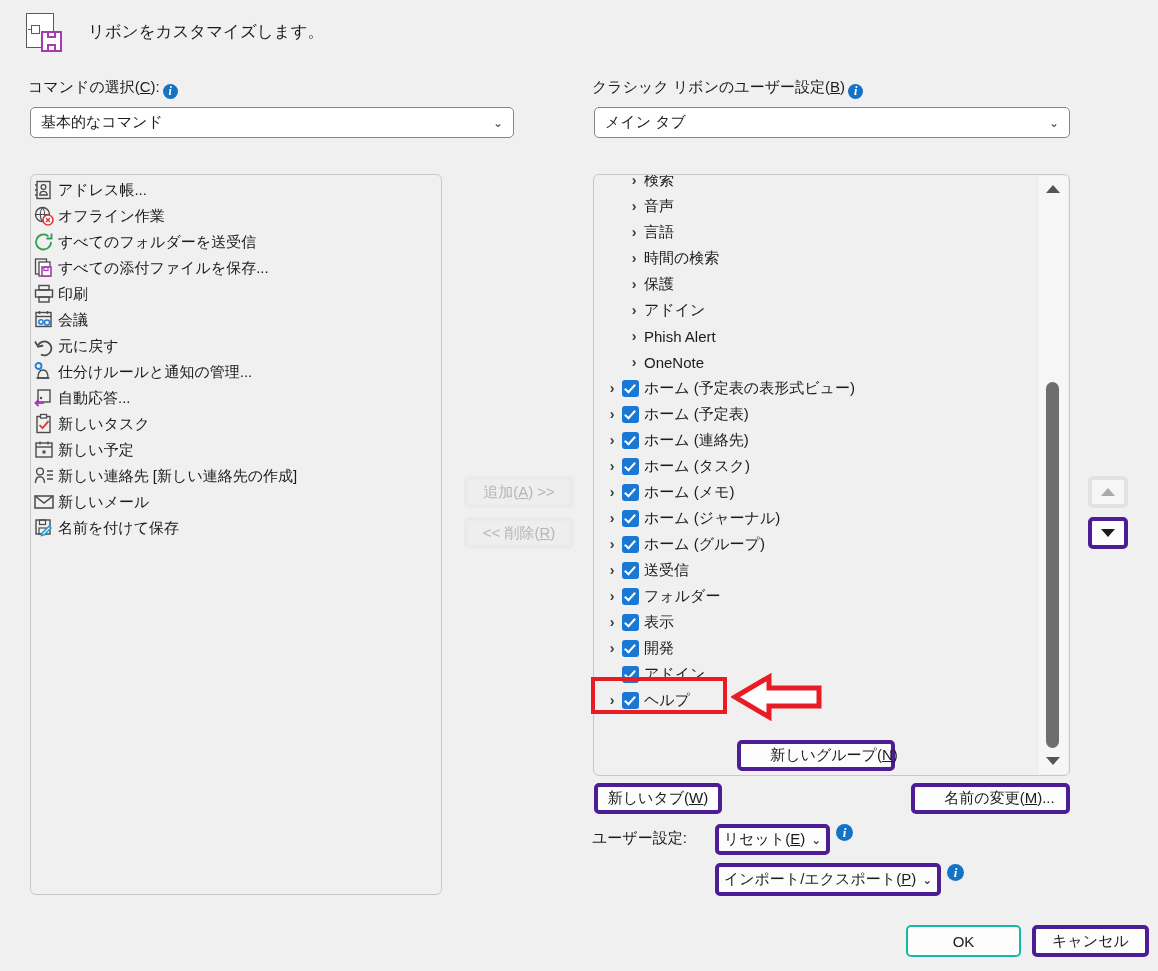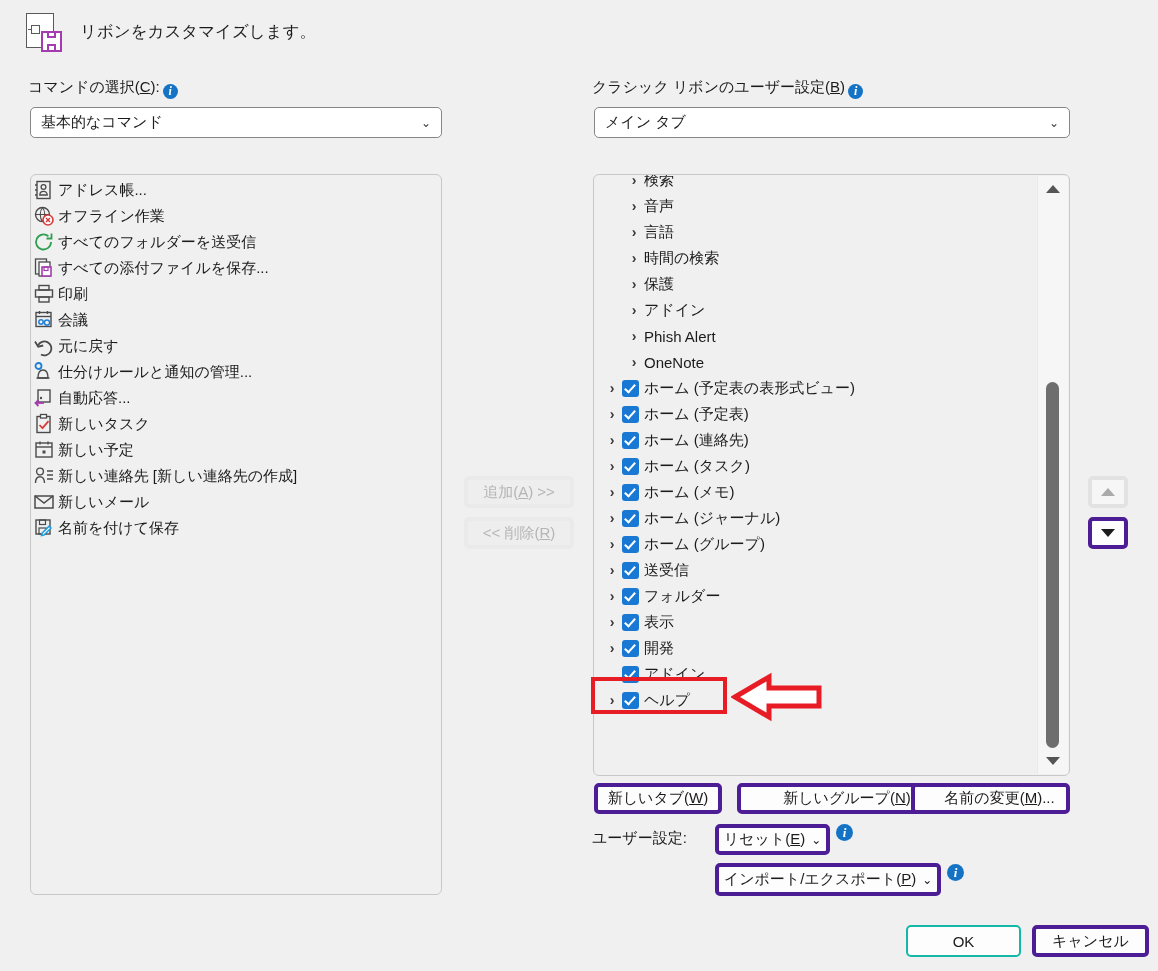--- a/index.html
+++ b/index.html
@@ -17,21 +17,21 @@
     overflow: hidden;
     -webkit-font-smoothing: antialiased;
   }
 
   
   .header {
     position: absolute;
     left: 24px; top: 10px;
     display: flex;
     align-items: center;
-    gap: 16px;
+    gap: 24px;
     text-align: right;
   }
   .doc-save-icon {
     position: relative;
     width: 40px; height: 44px;
   }
   .doc-save-icon .page {
     position: absolute;
     left: 2px; top: 3px;
     width: 28px; height: 35px;
@@ -293,21 +293,21 @@
     <div class="small-sq"></div>
     <div class="stub"></div>
     <div class="floppy"></div>
   </div>
   <div class="header-title">リボンをカスタマイズします。</div>
 </div>
 
 <div class="field-label" style="left:28px; top:78px;">
   <span>コマンドの選択(<u>C</u>):</span><span class="info-icon">i</span>
 </div>
-<div class="combo" style="left:30px; top:107px; width:412px;">
+<div class="combo" style="left:30px; top:107px; width:484px;">
   <span>基本的なコマンド</span>
   <span class="caret">⌄</span>
 </div>
 
 <div class="listbox" style="left:30px; top:174px; width:412px; height:721px;">
   <div id="cmd-list" style="padding-top:2px;">
       <div class="cmd-row">
         <span class="cmd-icon">
           <svg width="22" height="22" viewBox="0 0 22 22">
             <rect x="4" y="2.5" width="13" height="17" fill="none" stroke="#4a4a4a" stroke-width="1.4"></rect>
@@ -585,21 +585,21 @@
 <div class="btn light" style="left:1088px; top:476px; width:40px; height:32px;">
   <span style="width:0;height:0;border-left:7px solid transparent;border-right:7px solid transparent;border-bottom:8px solid #aaaaaa;"></span>
 </div>
 <div class="btn" style="left:1088px; top:517px; width:40px; height:32px;">
   <span style="width:0;height:0;border-left:7px solid transparent;border-right:7px solid transparent;border-top:8px solid #1b1b1b;"></span>
 </div>
 
 <div class="btn" style="left:594px; top:783px; width:128px; height:31px;">
   <span>新しいタブ(<u>W</u>)</span>
 </div>
-<div class="btn" style="left:737px; top:783px; width:184px; height:31px;padding-left:36px;">
+<div class="btn" style="left:737px; top:740px; width:158px; height:31px;padding-left:36px;">
   <span>新しいグループ(<u>N</u>)</span>
 </div>
 <div class="btn" style="left:911px; top:783px; width:159px; height:31px;padding-left:18px;">
   <span>名前の変更(<u>M</u>)...</span>
 </div>
 
 <div class="field-label" style="left:592px; top:829px;">
   <span>ユーザー設定:</span>
 </div>
 <div class="btn" style="left:715px; top:824px; width:115px; height:31px;">

